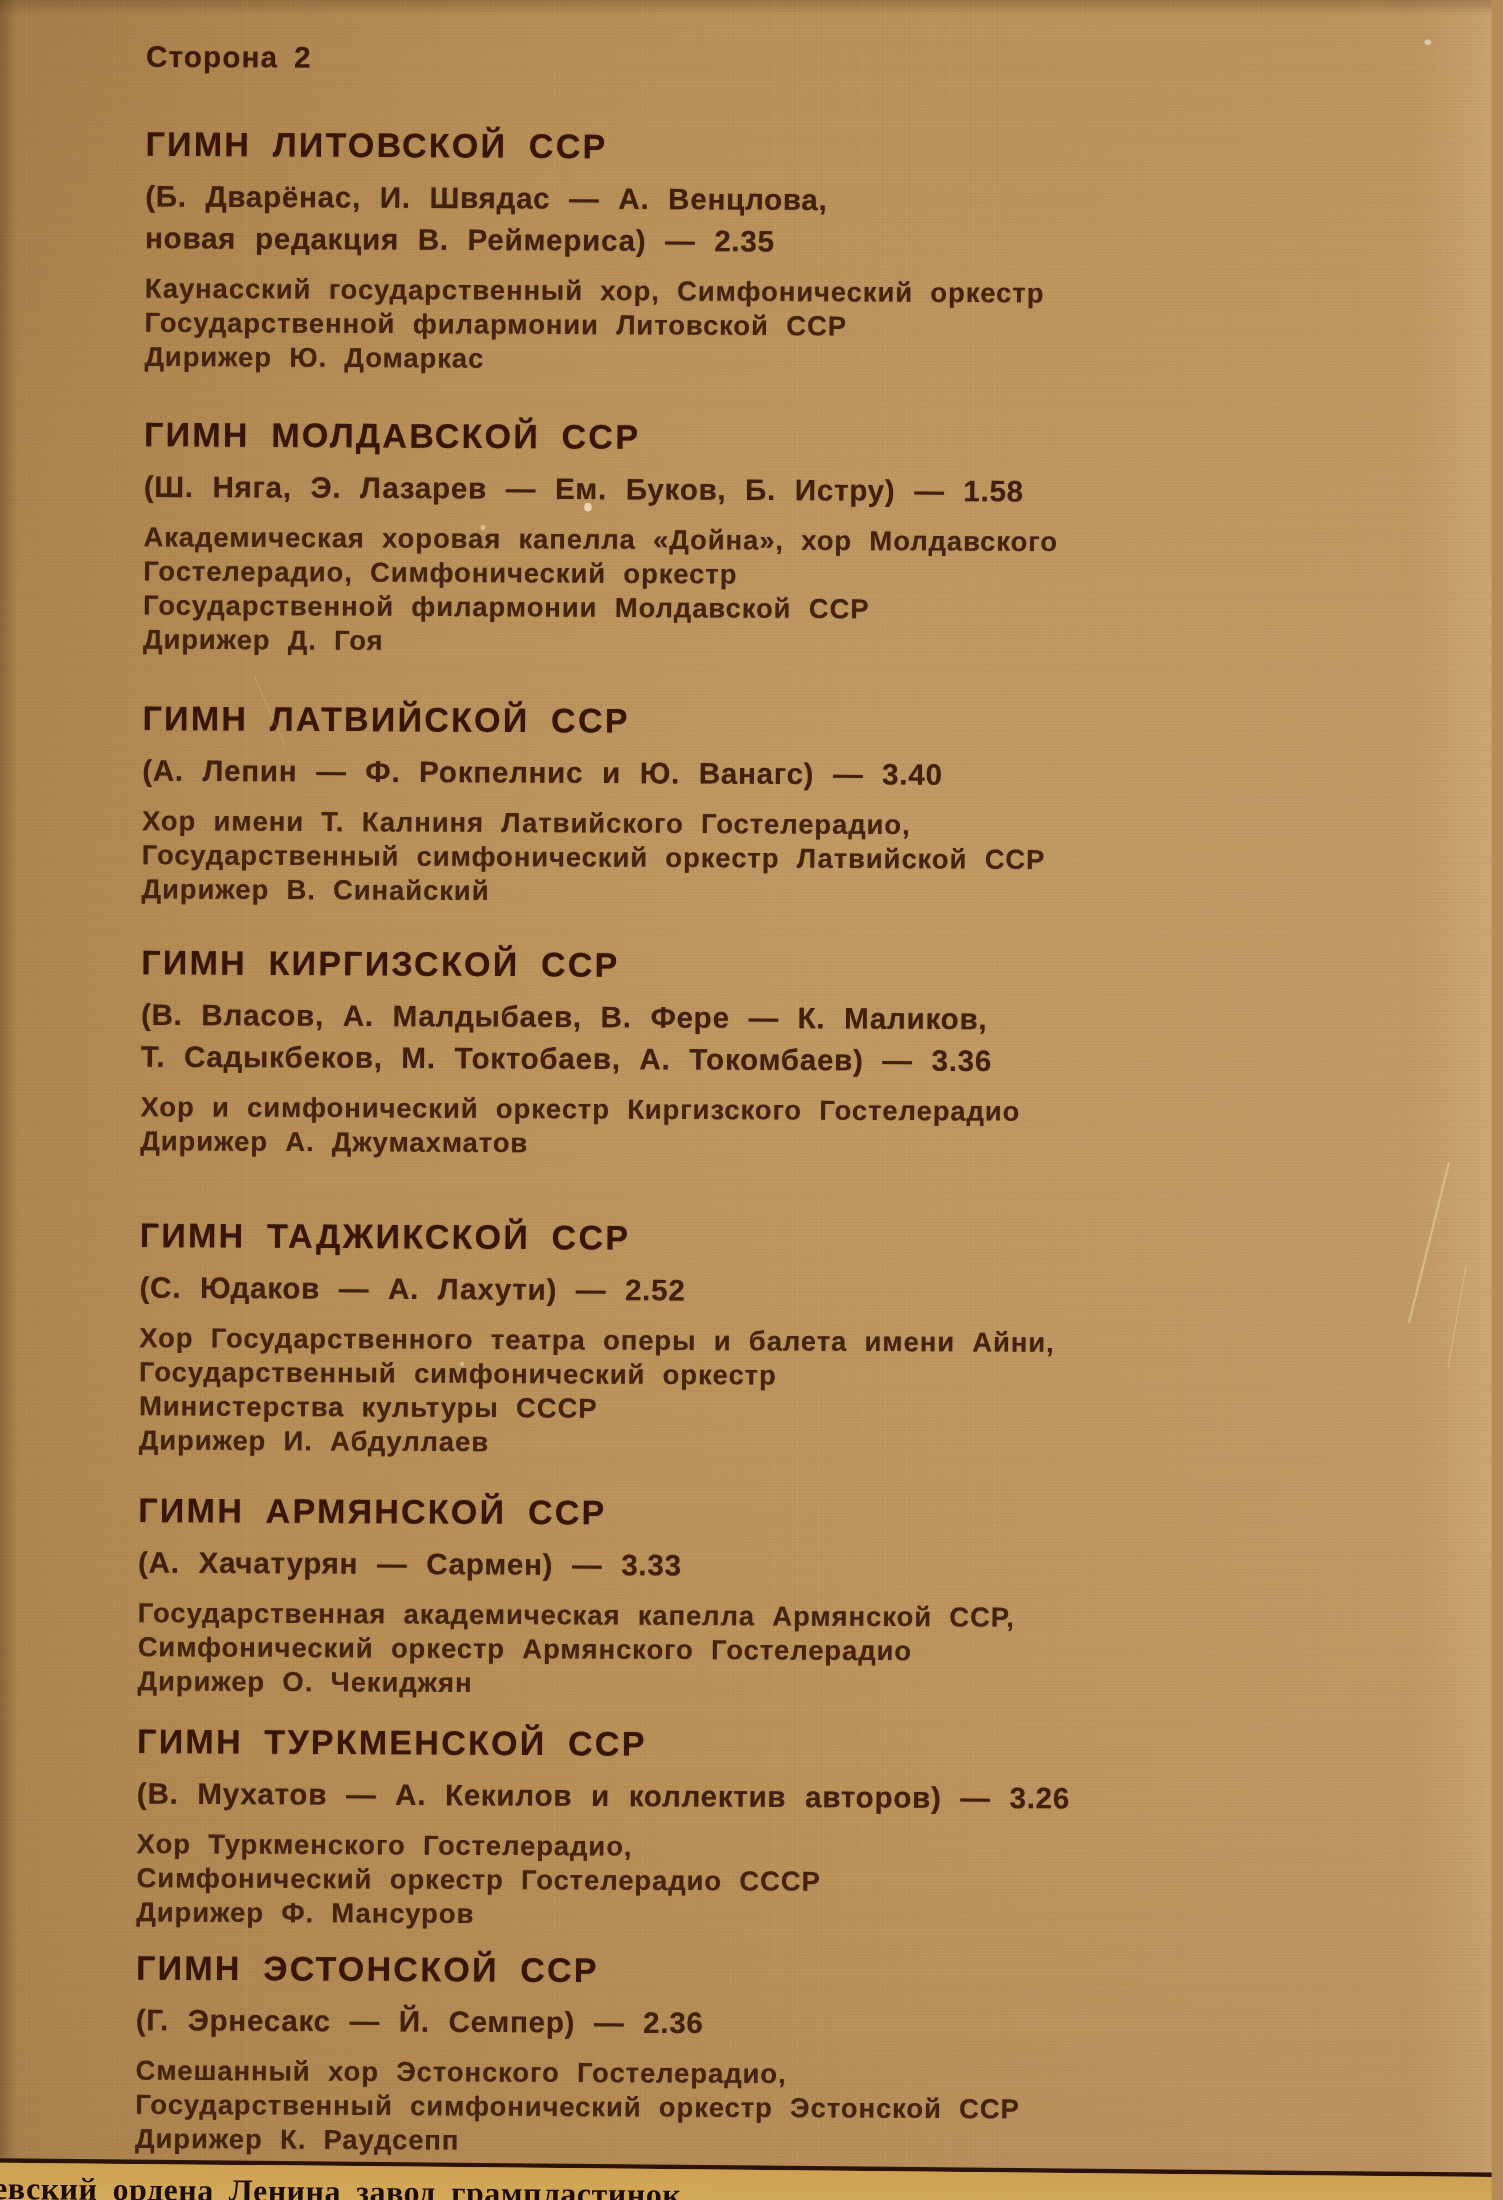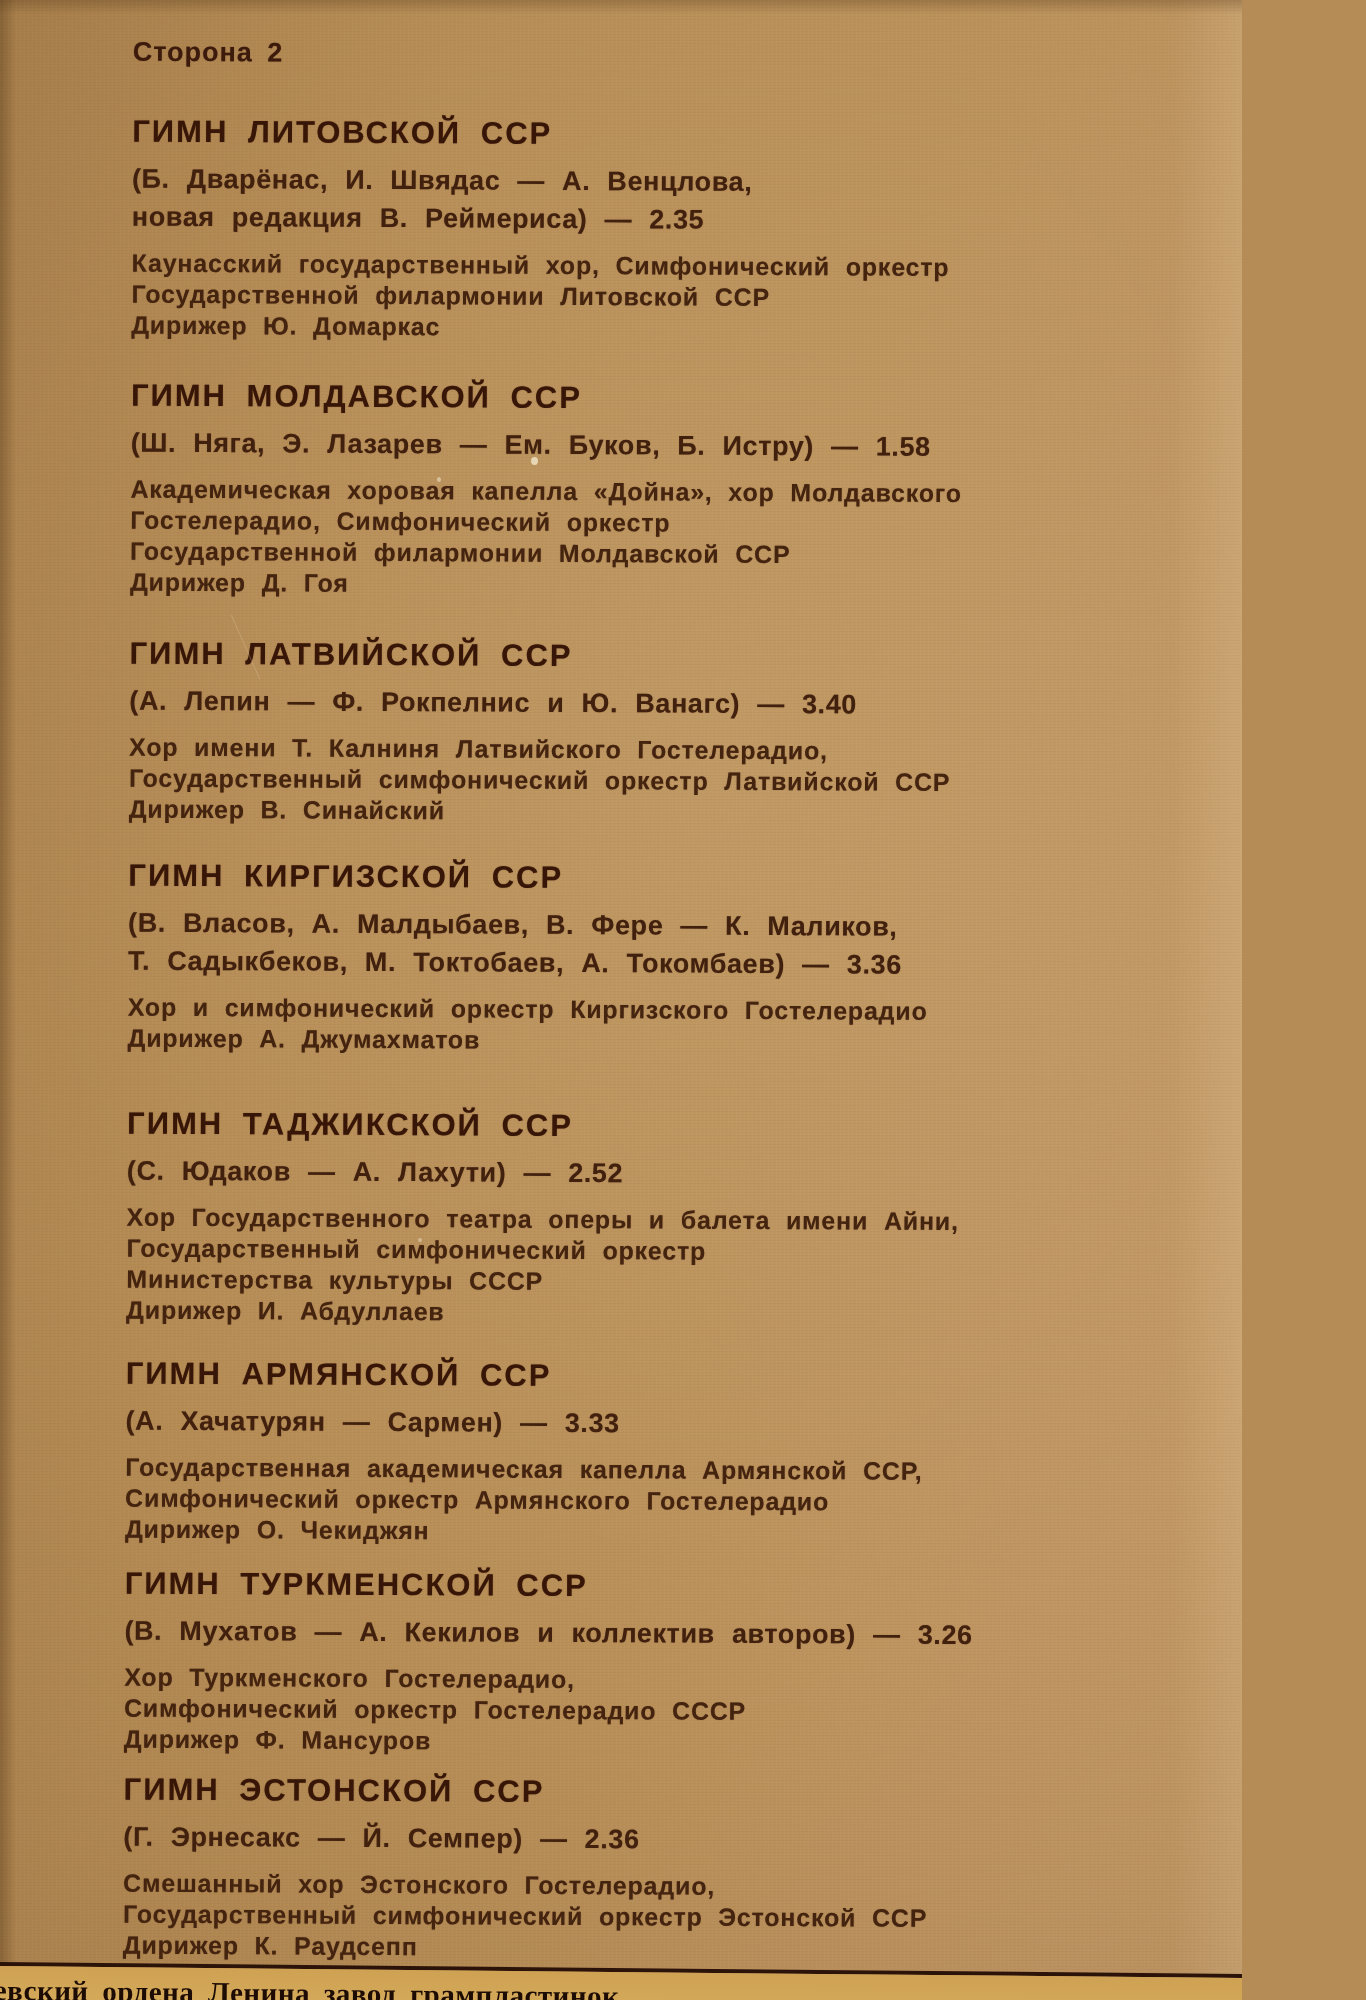--- a/index.html
+++ b/index.html
@@ -1,20 +1,20 @@
 <!DOCTYPE html>
 <html lang="ru"><head>
 <meta charset="utf-8">
 <style>
   html, body { margin: 0; padding: 0; }
   body { width: 1366px; height: 2000px; overflow: hidden; background: #b58c55; }
 
   .sheet {
     position: relative;
-    width: 1242px;
+    width: 1356px;
     height: 2000px;
     overflow: hidden;
     font-family: "Liberation Sans", sans-serif;
     background:
       radial-gradient(120% 95% at 58% 38%, rgba(255,240,205,0.10) 0%, rgba(255,240,205,0) 48%, rgba(70,40,12,0.16) 100%),
       linear-gradient(90deg, rgba(80,52,20,0.38) 0px, rgba(80,52,20,0) 16px),
       linear-gradient(180deg, rgba(80,52,20,0.30) 0px, rgba(80,52,20,0) 14px),
       linear-gradient(270deg, rgba(255,236,192,0.16) 0px, rgba(255,236,192,0) 70px),
       linear-gradient(102deg, #aa814d 0%, #b68c55 28%, #ba9059 58%, #c19764 88%, #c49a66 100%);
   }

